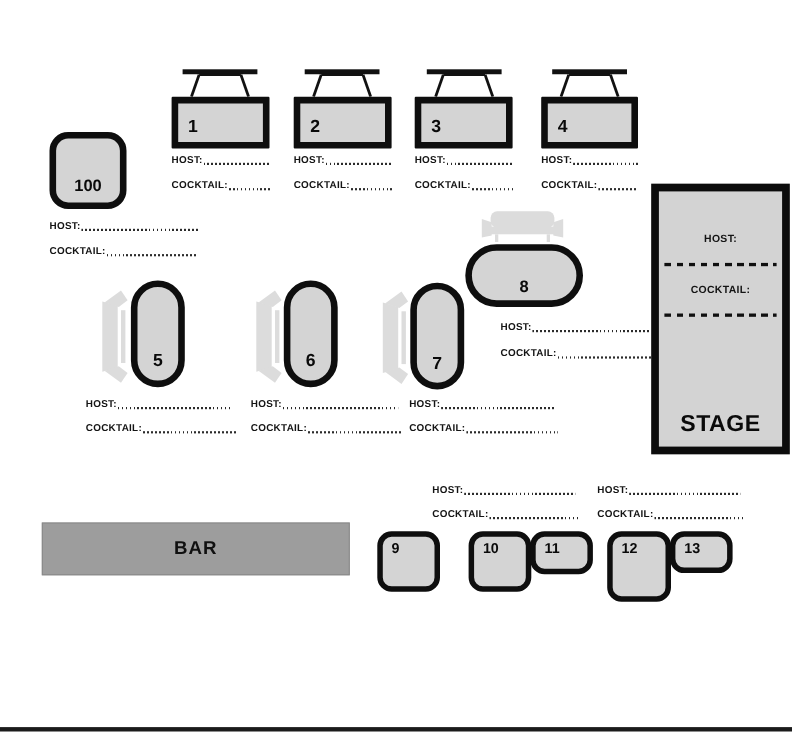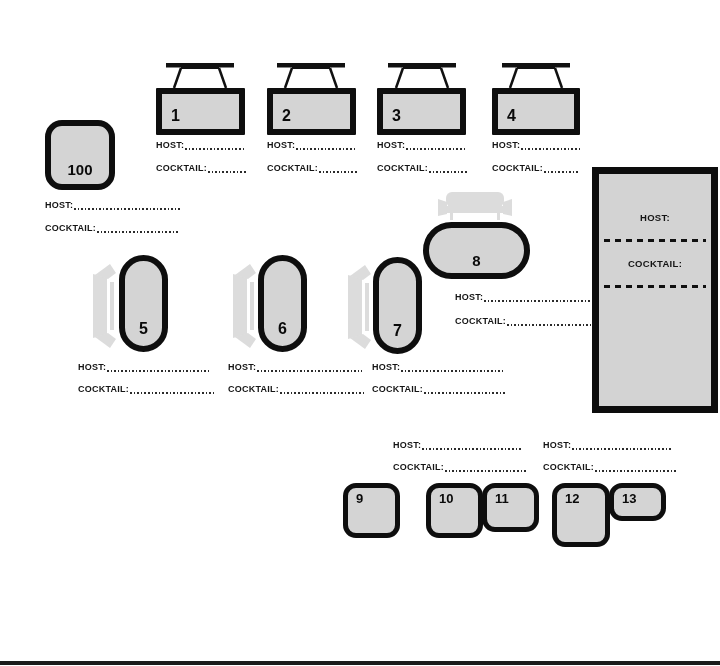--- a/index.html
+++ b/index.html
@@ -227,22 +227,26 @@
   <div class="lblrow" style="left:455px;top:316px;width:137px;">
     <span>COCKTAIL:</span>
       <span class="leader"></span>
   </div>
 
   <div class="stage">
     <div class="stage-text" style="top:38px;">HOST:</div>
     <div class="stage-dash" style="top:65px;"></div>
     <div class="stage-text" style="top:84px;">COCKTAIL:</div>
     <div class="stage-dash" style="top:111px;"></div>
-  </div>
-
+    <div class="stage-name">STAGE</div>
+  </div>
+
+  <div class="bar">
+    <span>BAR</span>
+  </div>
 
   <div class="lblrow" style="left:393px;top:440px;width:130px;">
     <span>HOST:</span>
       <span class="leader"></span>
   </div>
   <div class="lblrow" style="left:393px;top:462px;width:133px;">
     <span>COCKTAIL:</span>
       <span class="leader"></span>
   </div>
   <div class="lblrow" style="left:543px;top:440px;width:130px;">
@@ -253,21 +257,21 @@
     <span>COCKTAIL:</span>
       <span class="leader"></span>
   </div>
 
   <div class="tbl sq" style="left:343px;top:483px;width:57px;height:55px;">
     <span class="num">9</span>
   </div>
   <div class="tbl sq" style="left:426px;top:483px;width:57px;height:55px;">
     <span class="num">10</span>
   </div>
-  <div class="tbl sq" style="left:482px;top:483px;width:57px;height:49px;">
+  <div class="tbl sq" style="left:482px;top:483px;width:57px;height:39px;">
     <span class="num">11</span>
   </div>
   <div class="tbl sq" style="left:552px;top:483px;width:58px;height:64px;">
     <span class="num">12</span>
   </div>
   <div class="tbl sq" style="left:609px;top:483px;width:57px;height:38px;">
     <span class="num">13</span>
   </div>
 
   <div class="bottom-strip"></div>

